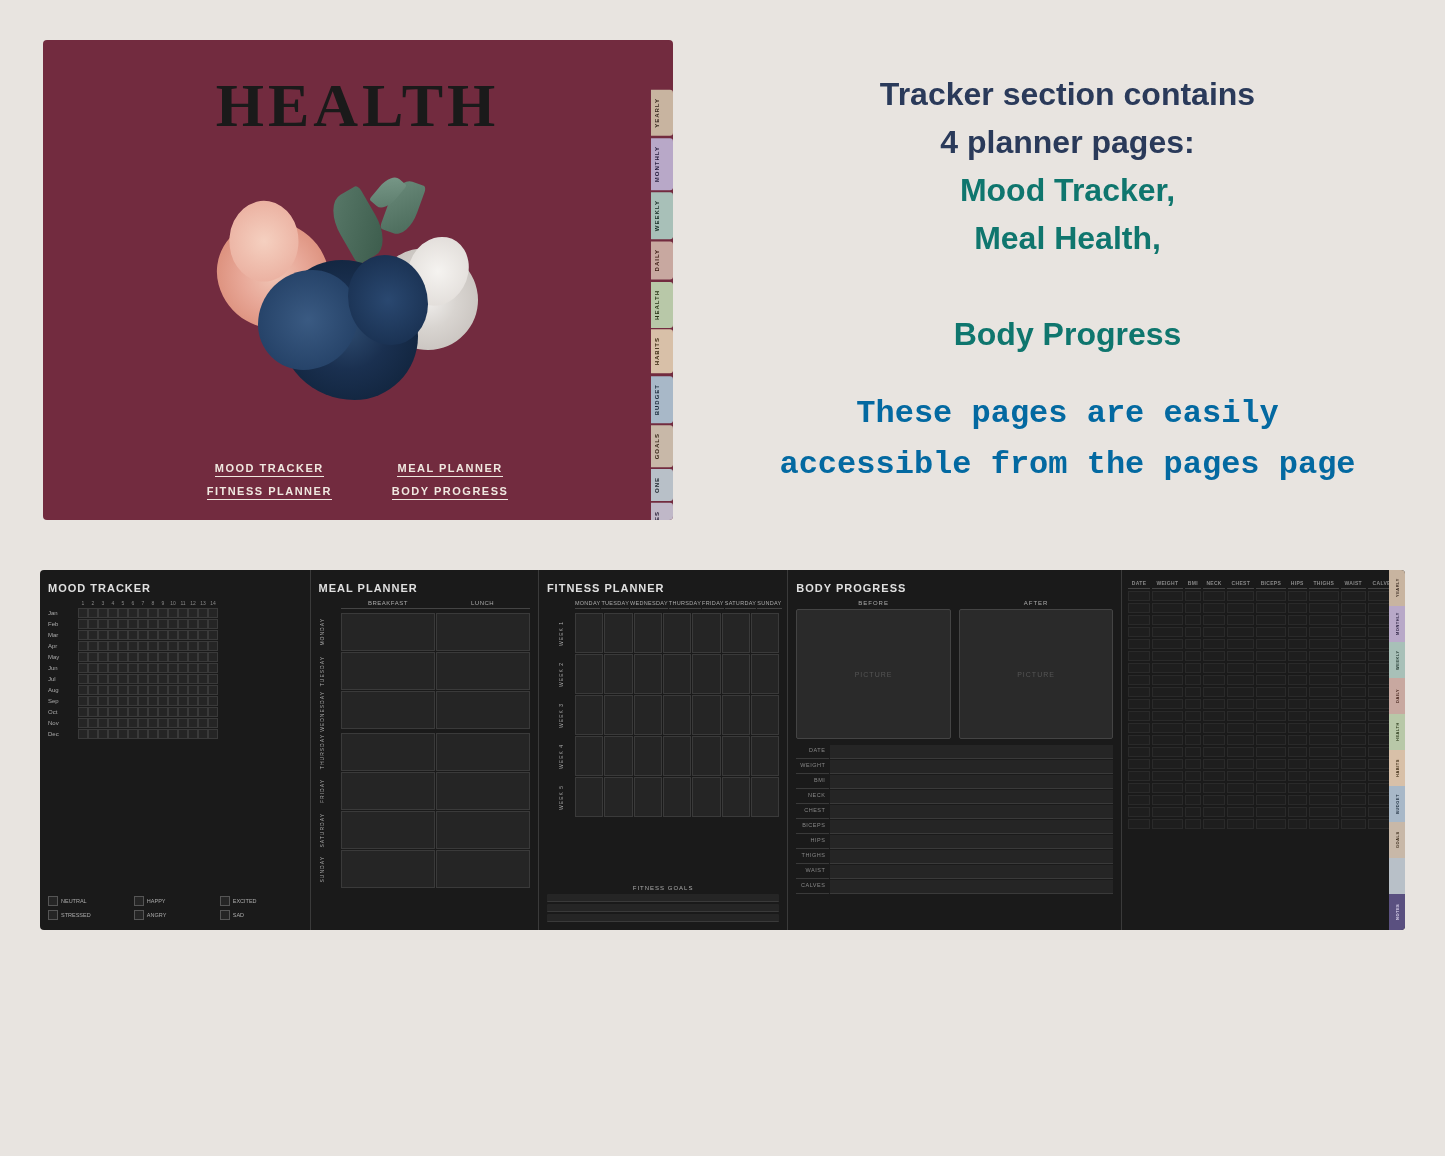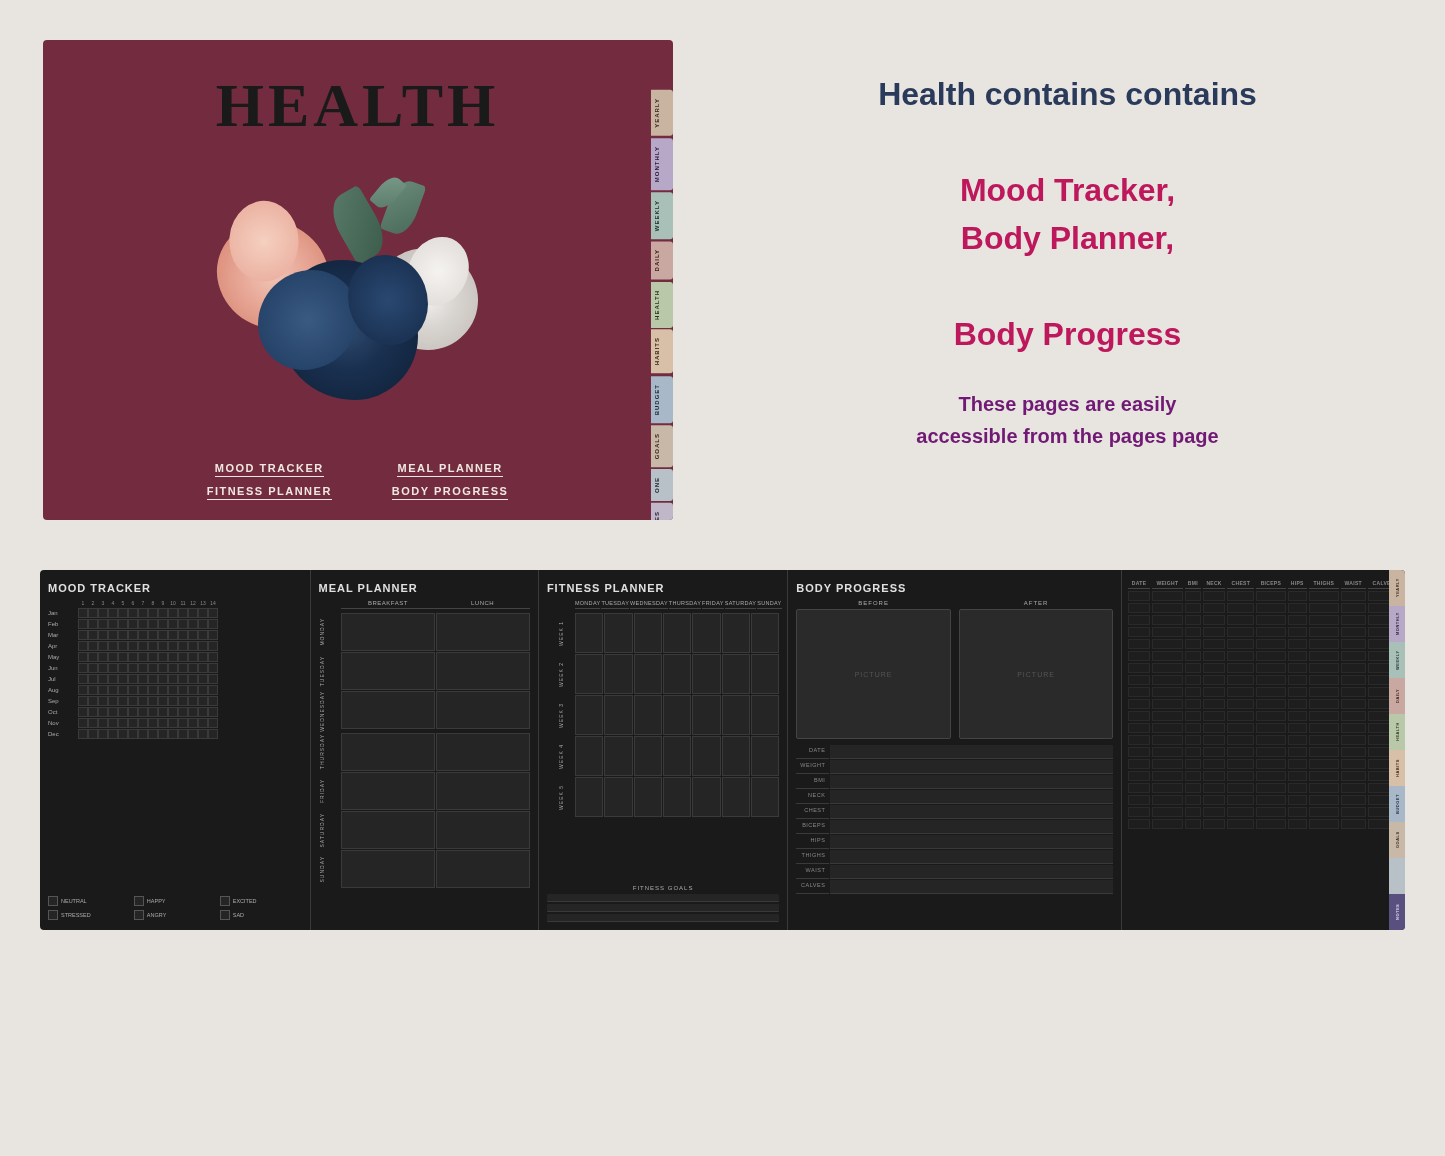--- a/index.html
+++ b/index.html
@@ -236,29 +236,29 @@
     .desc-main {
       font-size: 32px;
       font-weight: 700;
       color: #2a3a5a;
       line-height: 1.5;
       font-family: Arial, sans-serif;
       margin-bottom: 30px;
     }
 
     .desc-highlight {
-      color: #be185d;
+      color: #0f766e;
     }
 
     .desc-secondary {
-      font-size: 20px;
+      font-size: 32px;
       font-weight: 700;
-      color: #701a75;
+      color: #0369a1;
       line-height: 1.6;
-      font-family: Liberation Sans, sans-serif;
+      font-family: Liberation Mono, monospace;
     }
 
     
     .bottom-section {
       width: 100%;
       max-width: 1380px;
       background: #1a1a1a;
       border-radius: 4px;
       overflow: hidden;
       display: flex;
@@ -689,24 +689,24 @@
       <div class="tab-indicator tab-habits">HABITS</div>
       <div class="tab-indicator tab-budget">BUDGET</div>
       <div class="tab-indicator tab-goals">GOALS</div>
       <div class="tab-indicator tab-one">ONE</div>
       <div class="tab-indicator tab-notes">NOTES</div>
     </div>
   </div>
 
   <div class="description-section">
     <div class="desc-main">
-      <span>Health contains contains</span><br>
-      <br>
+      <span>Tracker section contains</span><br>
+      <span>4 planner pages:</span><br>
       <span class="desc-highlight">Mood Tracker,</span><br>
-      <span class="desc-highlight">Body Planner,</span><br>
+      <span class="desc-highlight">Meal Health,</span><br>
       <br>
       <span class="desc-highlight">Body Progress</span>
     </div>
     <div class="desc-secondary">
       <span>These pages are easily</span><br>
       <span>accessible from the pages page</span>
     </div>
   </div>
 </div>
 

